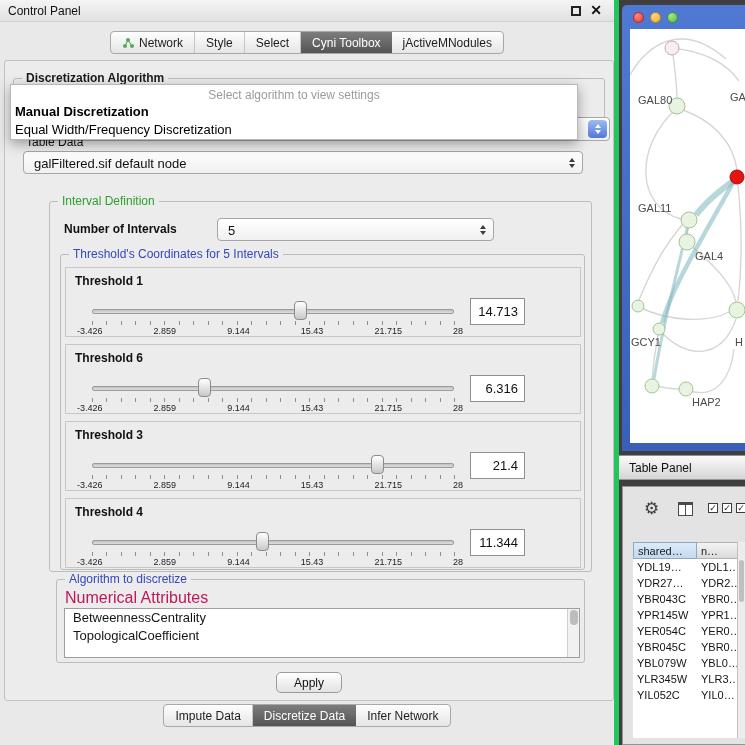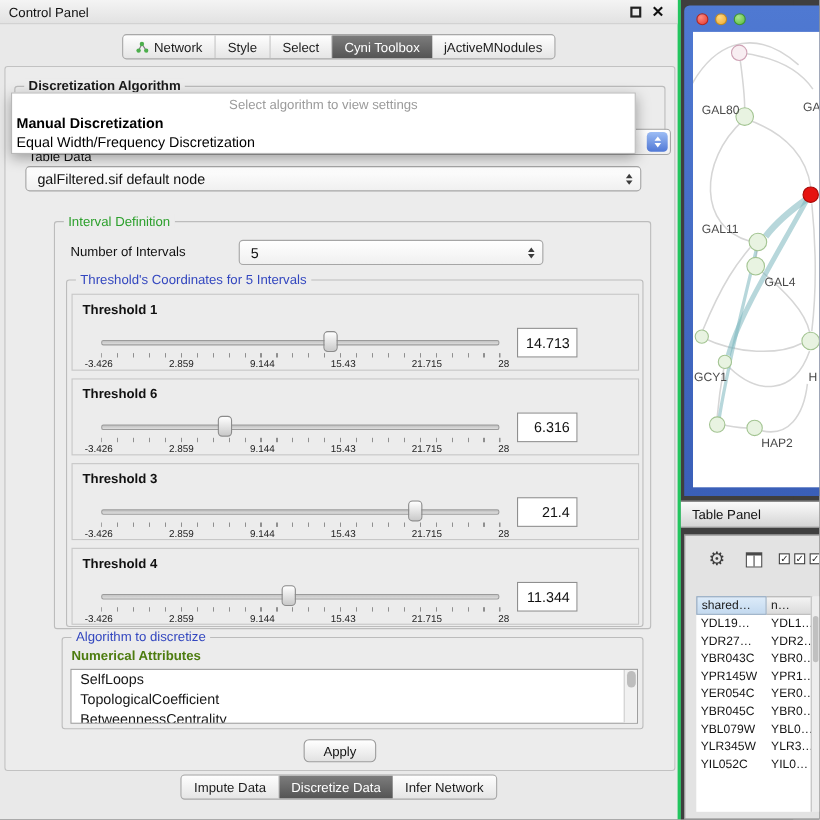--- a/index.html
+++ b/index.html
@@ -1,21 +1,21 @@
 <!DOCTYPE html>
 <html><head>
 <meta charset="utf-8">
 <style>
   *{box-sizing:border-box;margin:0;padding:0}
   html,body{width:745px;height:745px}
   body{font-family:"Liberation Sans",sans-serif;background:#3f3f3f;position:relative;overflow:hidden}
   .app{position:absolute;inset:0}
 
   
-  .cp-window{position:absolute;left:0;top:0;width:619px;height:745px;background:#e9e9e9;border-right:3px solid #22c55e}
+  .cp-window{position:absolute;left:0;top:0;width:619px;height:745px;background:#e9e9e9;border-right:5px solid #22c55e}
   .cp-titlebar{position:absolute;left:0;top:0;width:100%;height:22px;background:linear-gradient(#f4f4f4,#e2e2e2);border-bottom:1px solid #d0d0d0}
   .cp-title{position:absolute;left:8px;top:4px;font-size:12px;color:#111}
   .float-btn{position:absolute;right:33px;top:6px;width:10px;height:10px;border:2px solid #222}
   .close-btn{position:absolute;right:12px;top:2px;font-size:14px;font-weight:bold;color:#111}
   .close-btn::after{content:"\2715"}
 
   .tab-strip{position:absolute;top:31px;left:0;width:100%;display:flex;justify-content:center}
   .tab-strip.bottom{top:704px}
   .seg-group{display:flex;height:23px;border:1px solid #a8a8a8;border-radius:4px;background:linear-gradient(#fefefe,#e5e5e5);overflow:hidden}
   .seg{display:flex;align-items:center;gap:5px;padding:0 11px;font-size:12px;color:#1c1c1c;border-right:1px solid #c6c6c6;white-space:nowrap}
@@ -39,35 +39,35 @@
   .tri-down.white{border-top-color:#fff}
 
   .alg-group{left:8px;top:17px;width:592px;height:58px}
   .alg-combo{left:14px;top:38px;width:582px;height:24px}
   .blue-cap{position:absolute;top:2px;bottom:2px;right:2px;width:19px;border-radius:4px;background:linear-gradient(#9dbdf5,#5078d6);display:flex;flex-direction:column;justify-content:center;align-items:center;gap:2px}
 
   .td-label{position:absolute;left:21px;top:74px;font-size:12px;color:#111}
   .td-combo{left:18px;top:90px;width:560px;height:23px}
 
   .interval-group{left:44px;top:140px;width:543px;height:371px}
-  .noi-label{position:absolute;left:14px;top:20px;font-size:12px;font-weight:normal;color:#111}
+  .noi-label{position:absolute;left:14px;top:20px;font-size:12px;font-weight:bold;color:#111}
   .noi-combo{left:167px;top:16px;width:277px;height:23px}
 
   .thr-group{left:10px;top:52px;width:525px;height:316px}
   .thr-box{position:absolute;left:4px;width:516px;height:70px;border:1px solid #c7c7c7;background:#ececec}
   .thr-label{position:absolute;left:9px;top:6px;font-size:12px;font-weight:bold;color:#111}
   .thr-track{position:absolute;left:26px;top:41px;width:362px;height:5px;background:linear-gradient(#c2c2c2,#dedede);border:1px solid #9b9b9b;border-radius:2px}
   .thr-thumb{position:absolute;top:33px;width:13px;height:19px;margin-left:-6.5px;background:linear-gradient(#ffffff,#c9c9c9);border:1px solid #8b8b8b;border-radius:4px}
   .thr-ticks{position:absolute;left:26px;top:53px;width:363px;height:4px;background:repeating-linear-gradient(90deg,#8f8f8f 0 1px,transparent 1px 14.48px)}
   .thr-scale{position:absolute;left:11px;top:58px;width:386px;display:flex;justify-content:space-between}
   .thr-scale span{font-size:9px;color:#222}
   .thr-value{position:absolute;left:404px;top:30px;width:55px;height:27px;background:#fff;border:1px solid #8f8f8f;font-size:13px;color:#111;text-align:right;line-height:25px;padding-right:6px}
 
   .attr-group{left:51px;top:518px;width:529px;height:84px}
-  .num-attr-label{position:absolute;left:8px;top:9px;font-size:12px;font-weight:bold;color:#4d7c0f}
+  .num-attr-label{position:absolute;left:8px;top:9px;font-size:16px;font-weight:normal;color:#be185d}
   .attr-list{position:absolute;left:7px;top:28px;width:516px;height:50px;background:#fff;border:1px solid #9e9e9e;overflow:hidden}
   .attr-item{font-size:13px;color:#161616;padding-left:8px;height:18px;line-height:18px;white-space:nowrap}
   .attr-scroll{position:absolute;right:0;top:0;bottom:0;width:12px;background:#f1f1f1;border-left:1px solid #cfcfcf}
   .attr-thumb{position:absolute;left:2px;top:1px;width:8px;height:15px;background:#bdbdbd;border-radius:4px}
 
   .apply-btn{position:absolute;left:50%;transform:translateX(-50%);top:611px;width:66px;height:21px;background:linear-gradient(#ffffff,#e2e2e2);border:1px solid #9c9c9c;border-radius:5px;font-size:12px;color:#111;font-family:inherit}
 
   
   .overlay{position:absolute;left:10px;top:84px;width:568px;background:#fff;border:1px solid #b8b8b8;box-shadow:0 4px 12px rgba(0,0,0,.35);z-index:20}
   .overlay-header{text-align:center;color:#9b9b9b;font-size:12px;padding:3px 0 1px}
@@ -250,23 +250,22 @@
   </div>
 </div>
         </div>
       </div>
 
       <div class="groupbox attr-group">
         <span class="legend blue">Algorithm to discretize</span>
         <div class="num-attr-label">Numerical Attributes</div>
         <div class="attr-list">
           <div id="attr-items">
-              <div class="attr-item">SelfLoops</div>
+              <div class="attr-item">BetweennessCentrality</div>
               <div class="attr-item">TopologicalCoefficient</div>
-              <div class="attr-item">BetweennessCentrality</div>
             </div>
           <div class="attr-scroll">
             <div class="attr-thumb"></div>
           </div>
         </div>
       </div>
 
       <button class="apply-btn">Apply</button>
     </div>
 

